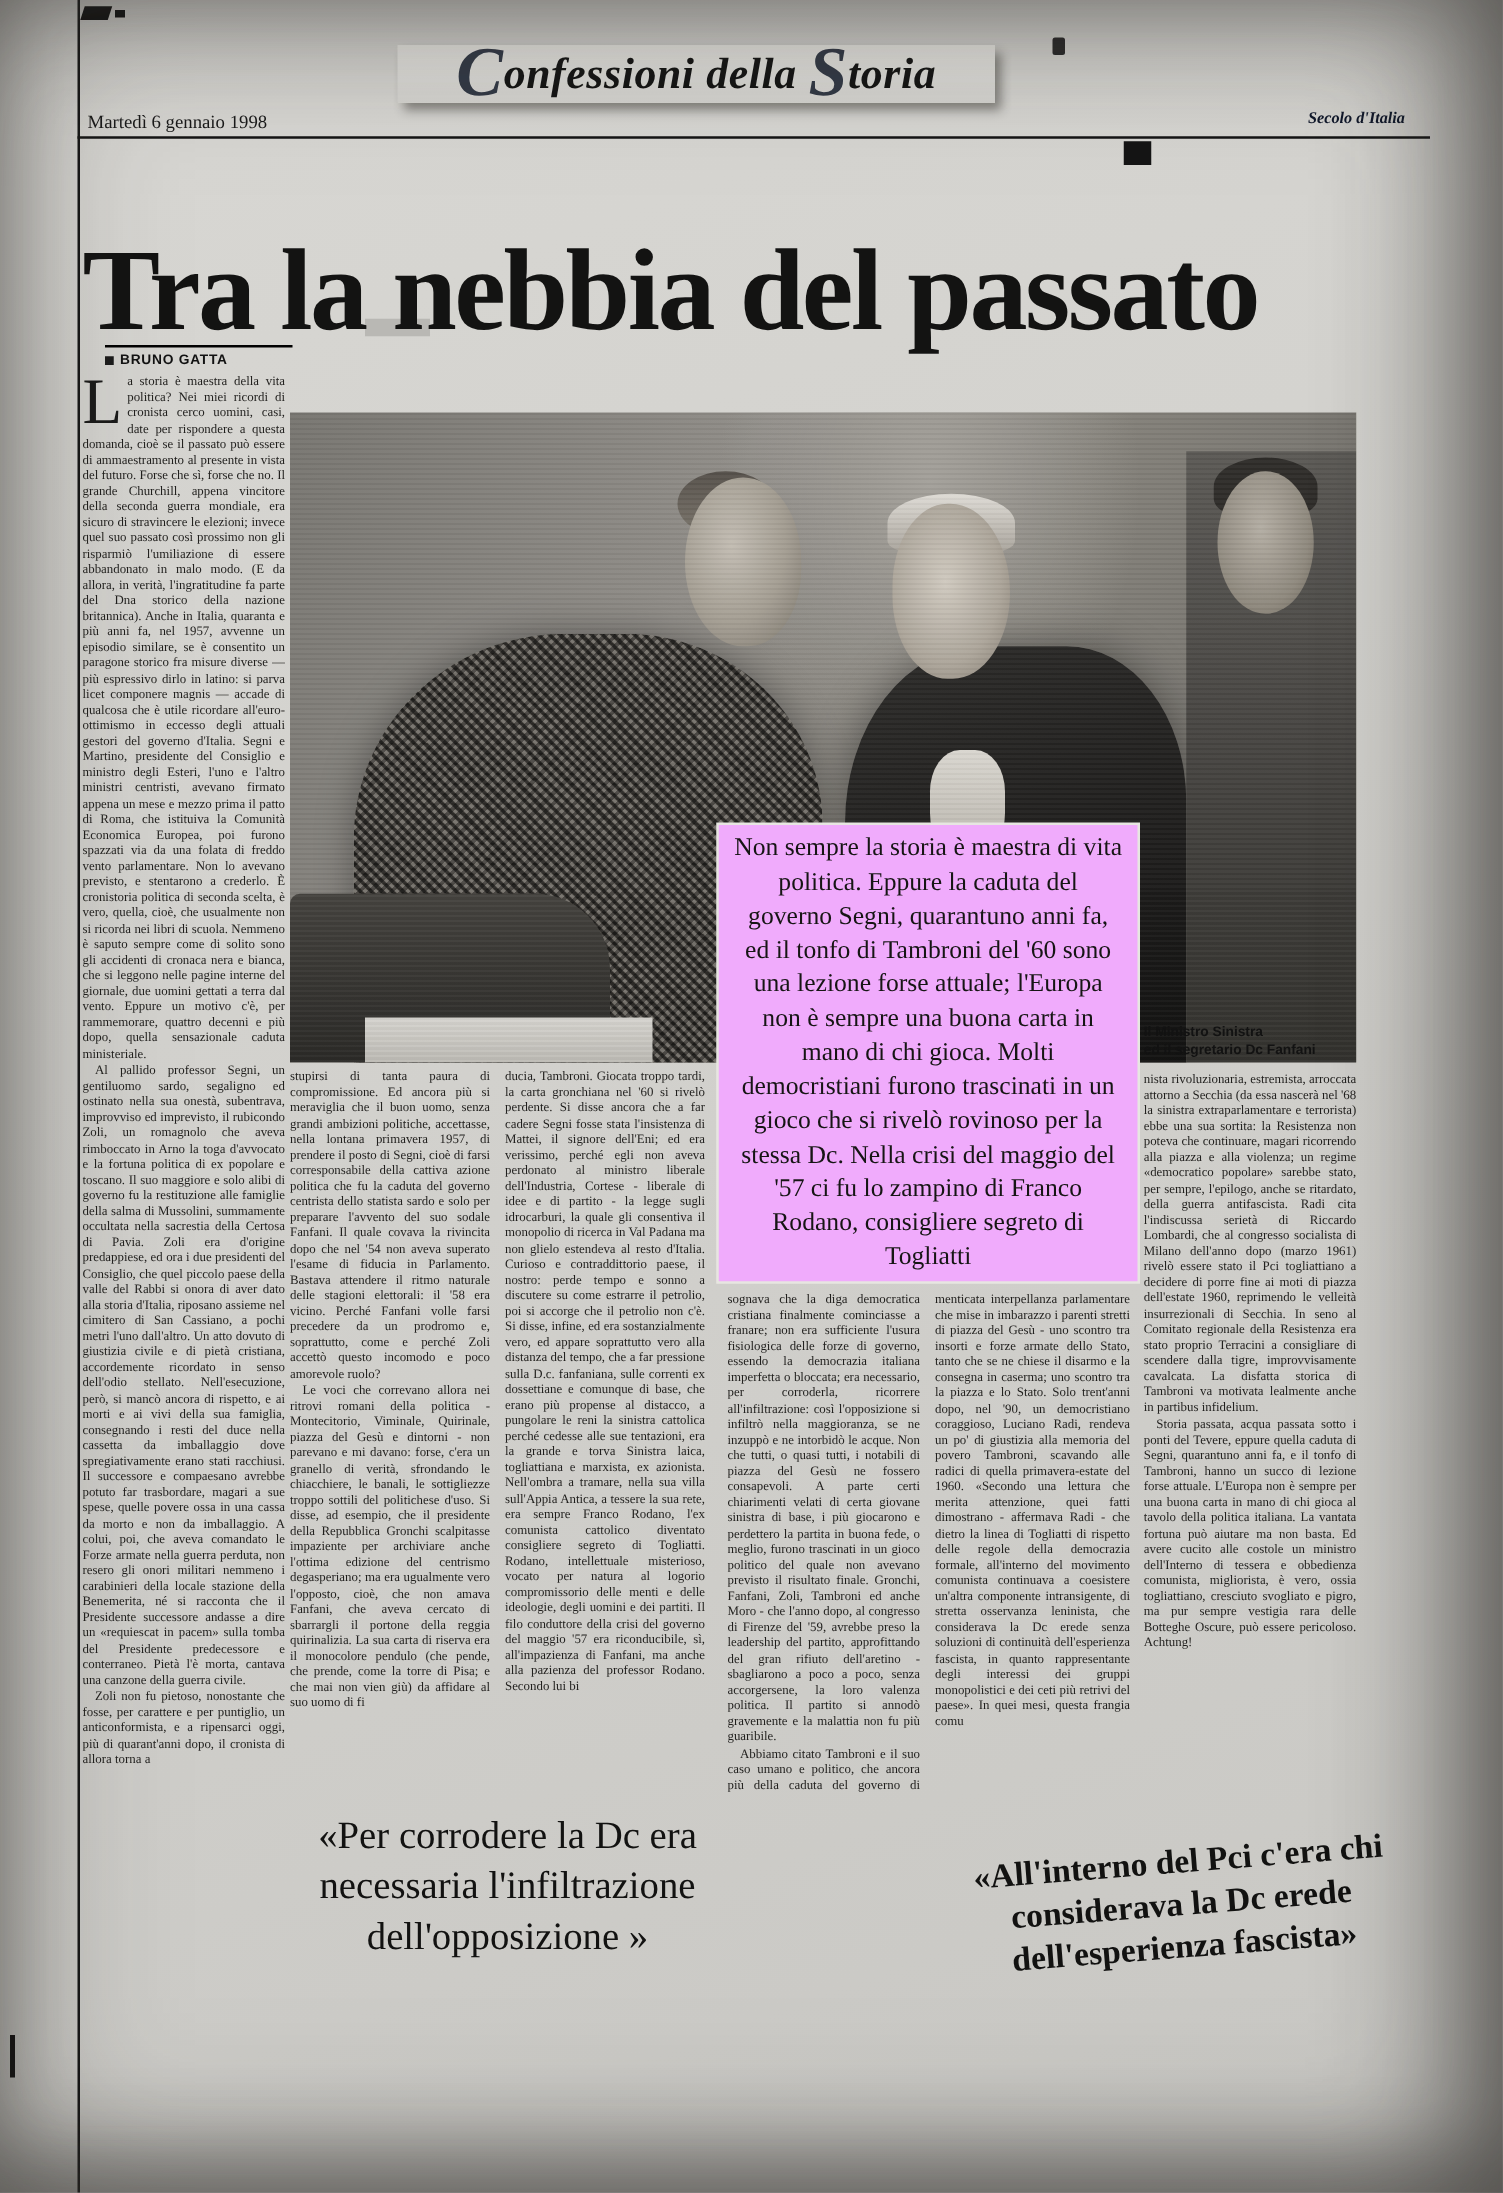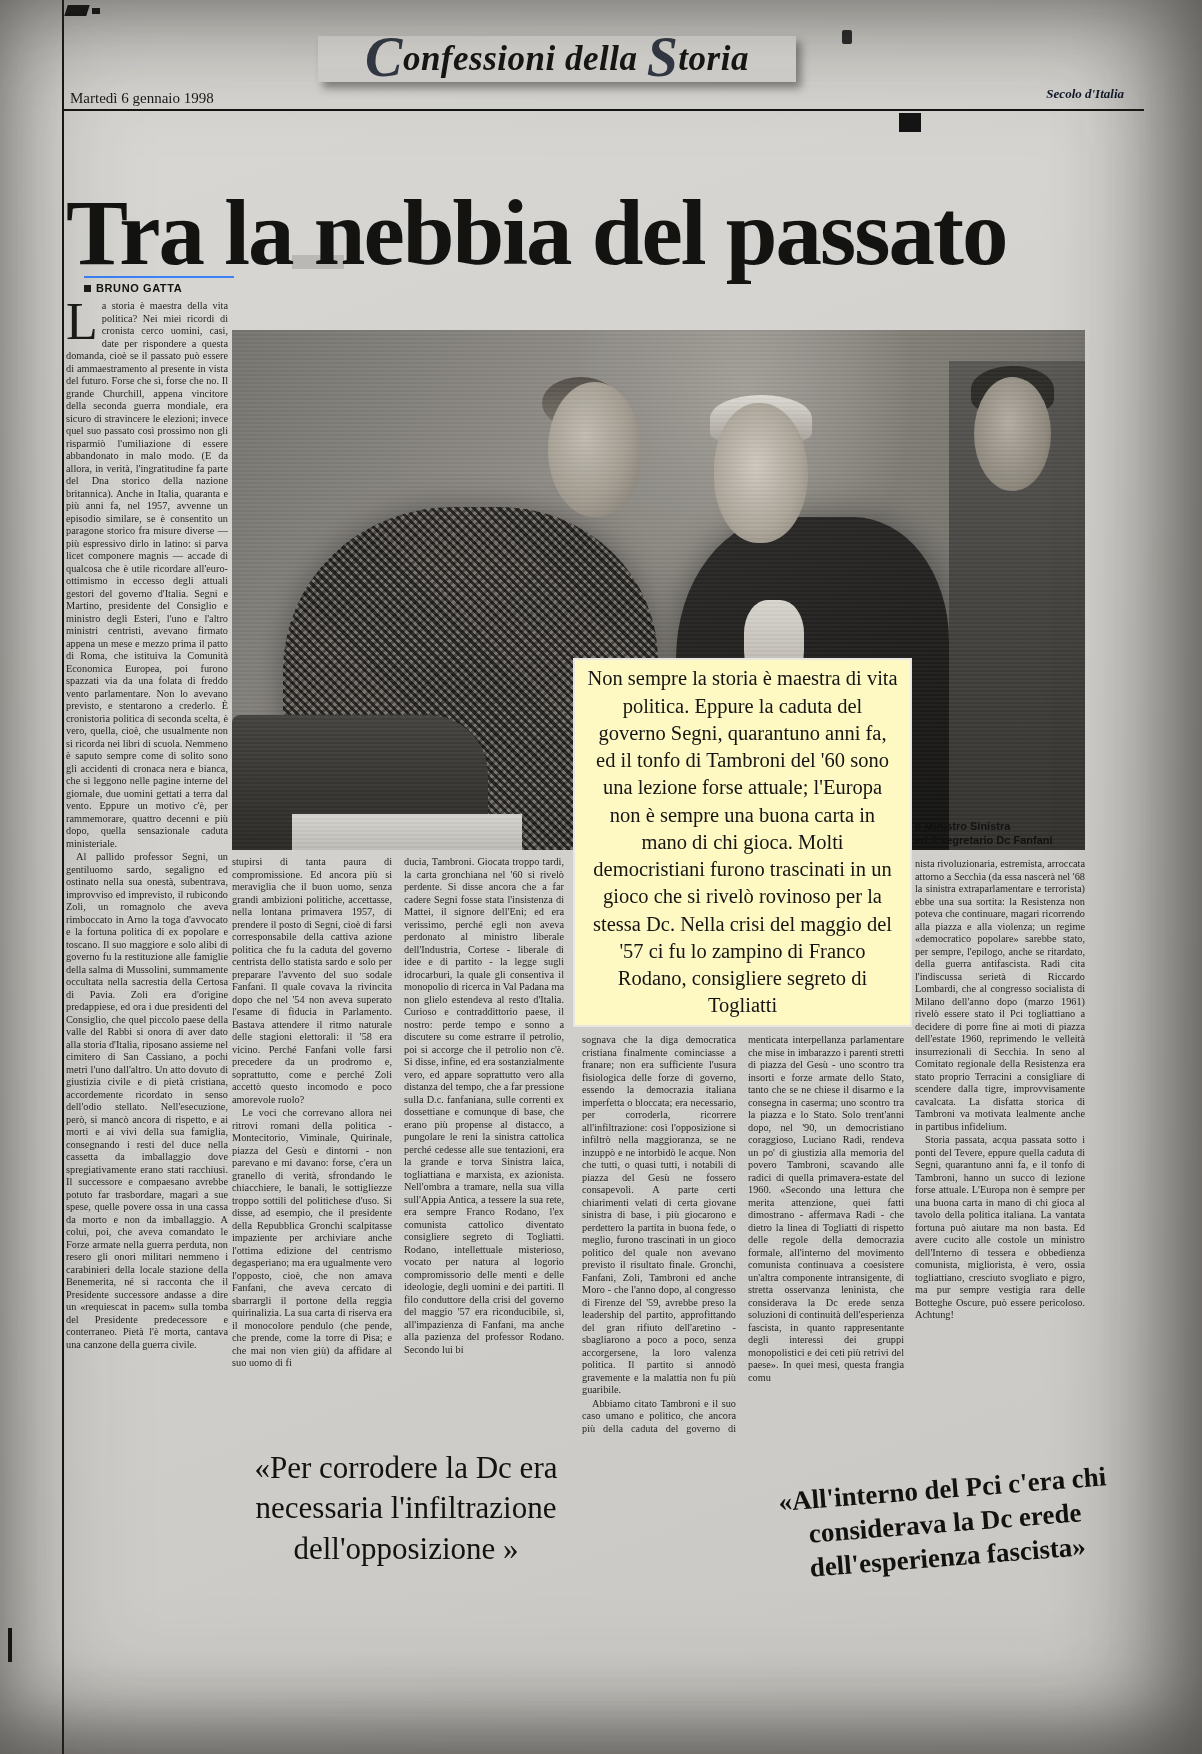--- a/index.html
+++ b/index.html
@@ -26,21 +26,21 @@
   .date-line{position:absolute;left:70px;top:90px;font-size:15px;color:#1a1a1a;}
   .paper-name{position:absolute;right:78px;top:86px;font-size:13px;font-weight:700;font-style:italic;color:#0f172a;}
   .head-rule{position:absolute;left:62px;right:58px;top:109px;height:2px;background:#141414;}
   .mark-sq{position:absolute;left:899px;top:113px;width:22px;height:19px;background:#151515;}
 
   
   .headline{position:absolute;left:66px;top:124px;width:1080px;
     font-size:93px;font-weight:600;letter-spacing:-2px;color:#131312;line-height:1.0;}
 
   
-  .byline{position:absolute;left:84px;top:276px;width:150px;border-top:2px solid #3b82f6;padding-top:4px;
+  .byline{position:absolute;left:84px;top:276px;width:150px;border-top:2px solid #000000;padding-top:4px;
     font-family:"Liberation Sans",sans-serif;font-size:11px;font-weight:700;letter-spacing:.6px;color:#121212;
     display:flex;align-items:center;gap:5px;}
   .byline-sq{width:7px;height:7px;background:#1c1c1c;display:inline-block;}
 
   
   .bodycol{position:absolute;font-family:"Liberation Serif",serif;font-size:10.3px;line-height:1.215;
     text-align:justify;color:#201f1d;overflow:hidden;hyphens:auto;}
   .bodycol p{margin:0;}
   .bodycol p + p{text-indent:10px;margin-top:1px;}
   .dropcap{float:left;font-size:52px;line-height:41px;padding:1px 4px 0 0;color:#1a1a19;}
@@ -85,21 +85,21 @@
     background:linear-gradient(#d6d4cf,#bdbbb5);}
   .ph-mic{position:absolute;left:46%;bottom:10%;width:12%;height:10%;border-radius:40%;
     background:linear-gradient(#242321,#3c3a36);}
 
   
   .caption{position:absolute;left:915px;top:820px;width:172px;
     font-family:"Liberation Sans",sans-serif;font-size:11px;font-weight:700;line-height:1.25;color:#121212;}
 
   
   .quote-main{position:absolute;left:575px;top:660px;width:335px;height:365px;z-index:6;
-    background:#fef9c3;box-shadow:0 0 0 2px #e7e6e1;display:flex;align-items:center;justify-content:center;
+    background:#f0abfc;box-shadow:0 0 0 2px #e7e6e1;display:flex;align-items:center;justify-content:center;
     padding:6px 12px;box-sizing:border-box;}
   .quote-main-text{font-size:20.5px;line-height:1.33;text-align:center;color:#161514;}
   .quote-bottom{position:absolute;left:238px;top:1448px;width:336px;text-align:center;
     font-size:31px;line-height:1.3;color:#121211;}
   .quote-right{position:absolute;left:752px;top:1472px;width:386px;text-align:center;
     font-size:27px;line-height:1.26;font-weight:700;color:#121211;transform:rotate(-4.5deg);}
 </style>
 </head>
 <body>
 
@@ -121,20 +121,21 @@
 <h1 class="headline">Tra la nebbia del passato</h1>
 
 <div class="byline">
   <span class="byline-sq"></span>
   <span>BRUNO GATTA</span>
 </div>
 
 <div class="bodycol col1">
   <p><span class="dropcap">L</span><span>a storia è maestra della vita politica? Nei miei ricordi di cronista cerco uomini, casi, date per rispondere a questa domanda, cioè se il passato può essere di ammaestramento al presente in vista del futuro. Forse che sì, forse che no. Il grande Churchill, appena vincitore della seconda guerra mondiale, era sicuro di stravincere le elezioni; invece quel suo passato così prossimo non gli risparmiò l'umiliazione di essere abbandonato in malo modo. (E da allora, in verità, l'ingratitudine fa parte del Dna storico della nazione britannica). Anche in Italia, quaranta e più anni fa, nel 1957, avvenne un episodio similare, se è consentito un paragone storico fra misure diverse — più espressivo dirlo in latino: si parva licet componere magnis — accade di qualcosa che è utile ricordare all'euro-ottimismo in eccesso degli attuali gestori del governo d'Italia. Segni e Martino, presidente del Consiglio e ministro degli Esteri, l'uno e l'altro ministri centristi, avevano firmato appena un mese e mezzo prima il patto di Roma, che istituiva la Comunità Economica Europea, poi furono spazzati via da una folata di freddo vento parlamentare. Non lo avevano previsto, e stentarono a crederlo. È cronistoria politica di seconda scelta, è vero, quella, cioè, che usualmente non si ricorda nei libri di scuola. Nemmeno è saputo sempre come di solito sono gli accidenti di cronaca nera e bianca, che si leggono nelle pagine interne del giornale, due uomini gettati a terra dal vento. Eppure un motivo c'è, per rammemorare, quattro decenni e più dopo, quella sensazionale caduta ministeriale.</span></p>
   <p>Al pallido professor Segni, un gentiluomo sardo, segaligno ed ostinato nella sua onestà, subentrava, improvviso ed imprevisto, il rubicondo Zoli, un romagnolo che aveva rimboccato in Arno la toga d'avvocato e la fortuna politica di ex popolare e toscano. Il suo maggiore e solo alibi di governo fu la restituzione alle famiglie della salma di Mussolini, summamente occultata nella sacrestia della Certosa di Pavia. Zoli era d'origine predappiese, ed ora i due presidenti del Consiglio, che quel piccolo paese della valle del Rabbi si onora di aver dato alla storia d'Italia, riposano assieme nel cimitero di San Cassiano, a pochi metri l'uno dall'altro. Un atto dovuto di giustizia civile e di pietà cristiana, accordemente ricordato in senso dell'odio stellato. Nell'esecuzione, però, si mancò ancora di rispetto, e ai morti e ai vivi della sua famiglia, consegnando i resti del duce nella cassetta da imballaggio dove spregiativamente erano stati racchiusi. Il successore e compaesano avrebbe potuto far trasbordare, magari a sue spese, quelle povere ossa in una cassa da morto e non da imballaggio. A colui, poi, che aveva comandato le Forze armate nella guerra perduta, non resero gli onori militari nemmeno i carabinieri della locale stazione della Benemerita, né si racconta che il Presidente successore andasse a dire un «requiescat in pacem» sulla tomba del Presidente predecessore e conterraneo. Pietà l'è morta, cantava una canzone della guerra civile.</p>
+  <p>Zoli non fu pietoso, nonostante che fosse, per carattere e per puntiglio, un anticonformista, e a ripensarci oggi, più di quarant'anni dopo, il cronista di allora torna a</p>
 </div>
 
 <div class="photo">
   <div class="ph-wall"></div>
   <div class="ph-fig-left"></div>
   <div class="ph-hair-left"></div>
   <div class="ph-head-left"></div>
   <div class="ph-fig-right"></div>
   <div class="ph-shirt-right"></div>
   <div class="ph-hair-right"></div>

